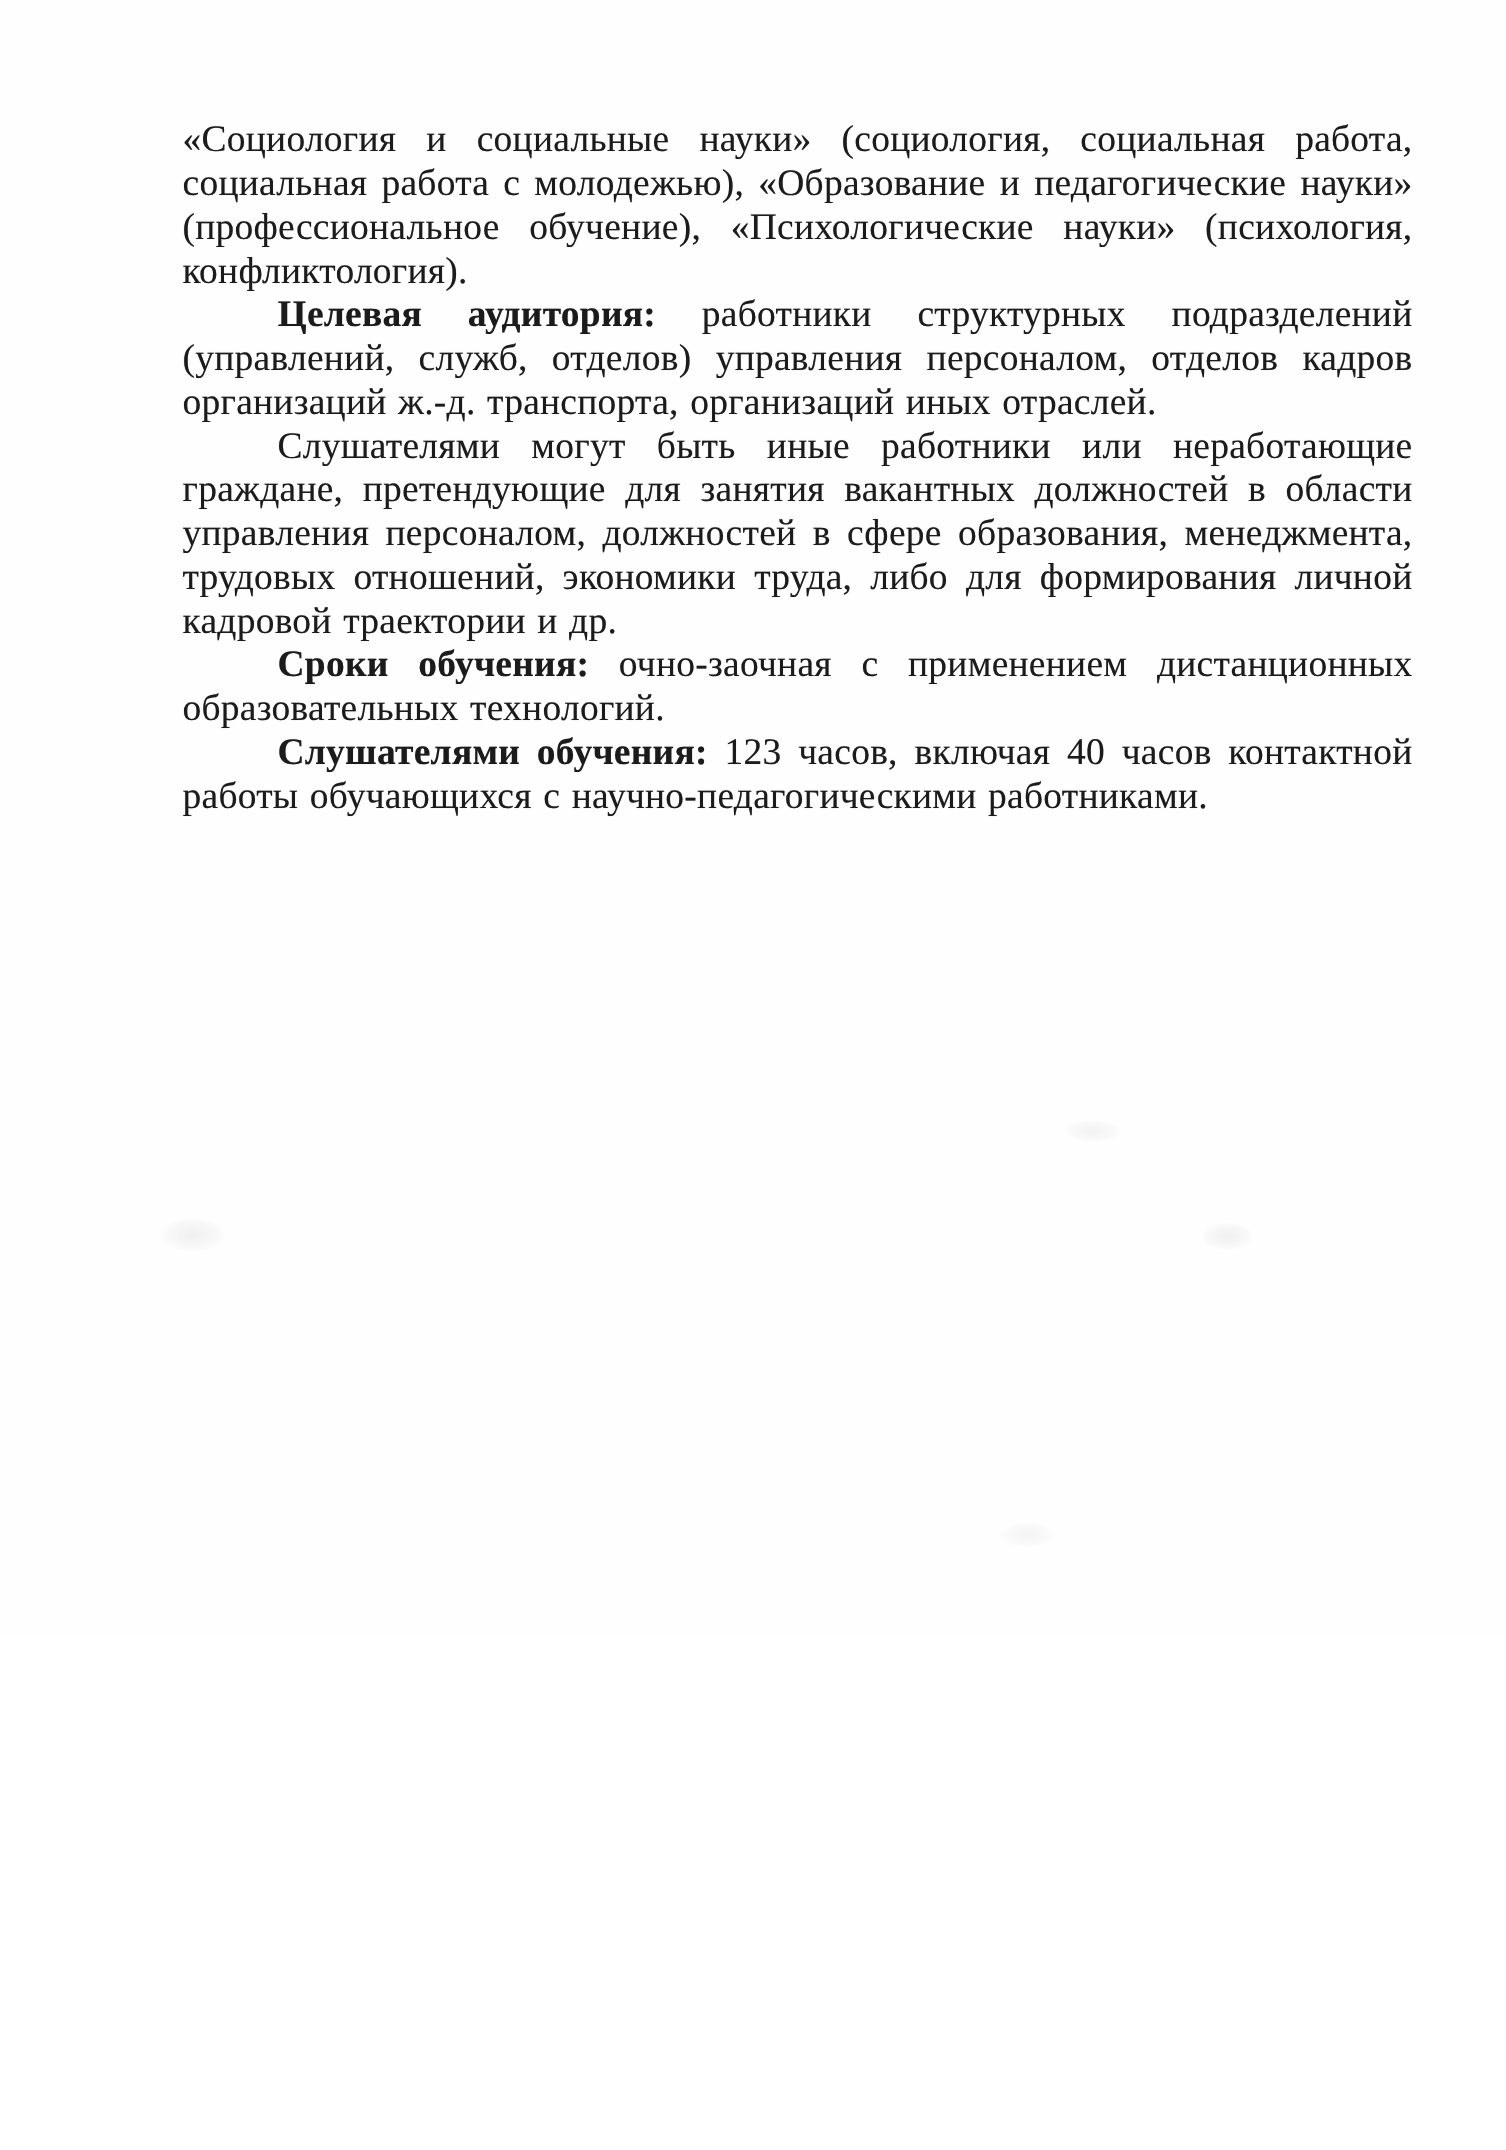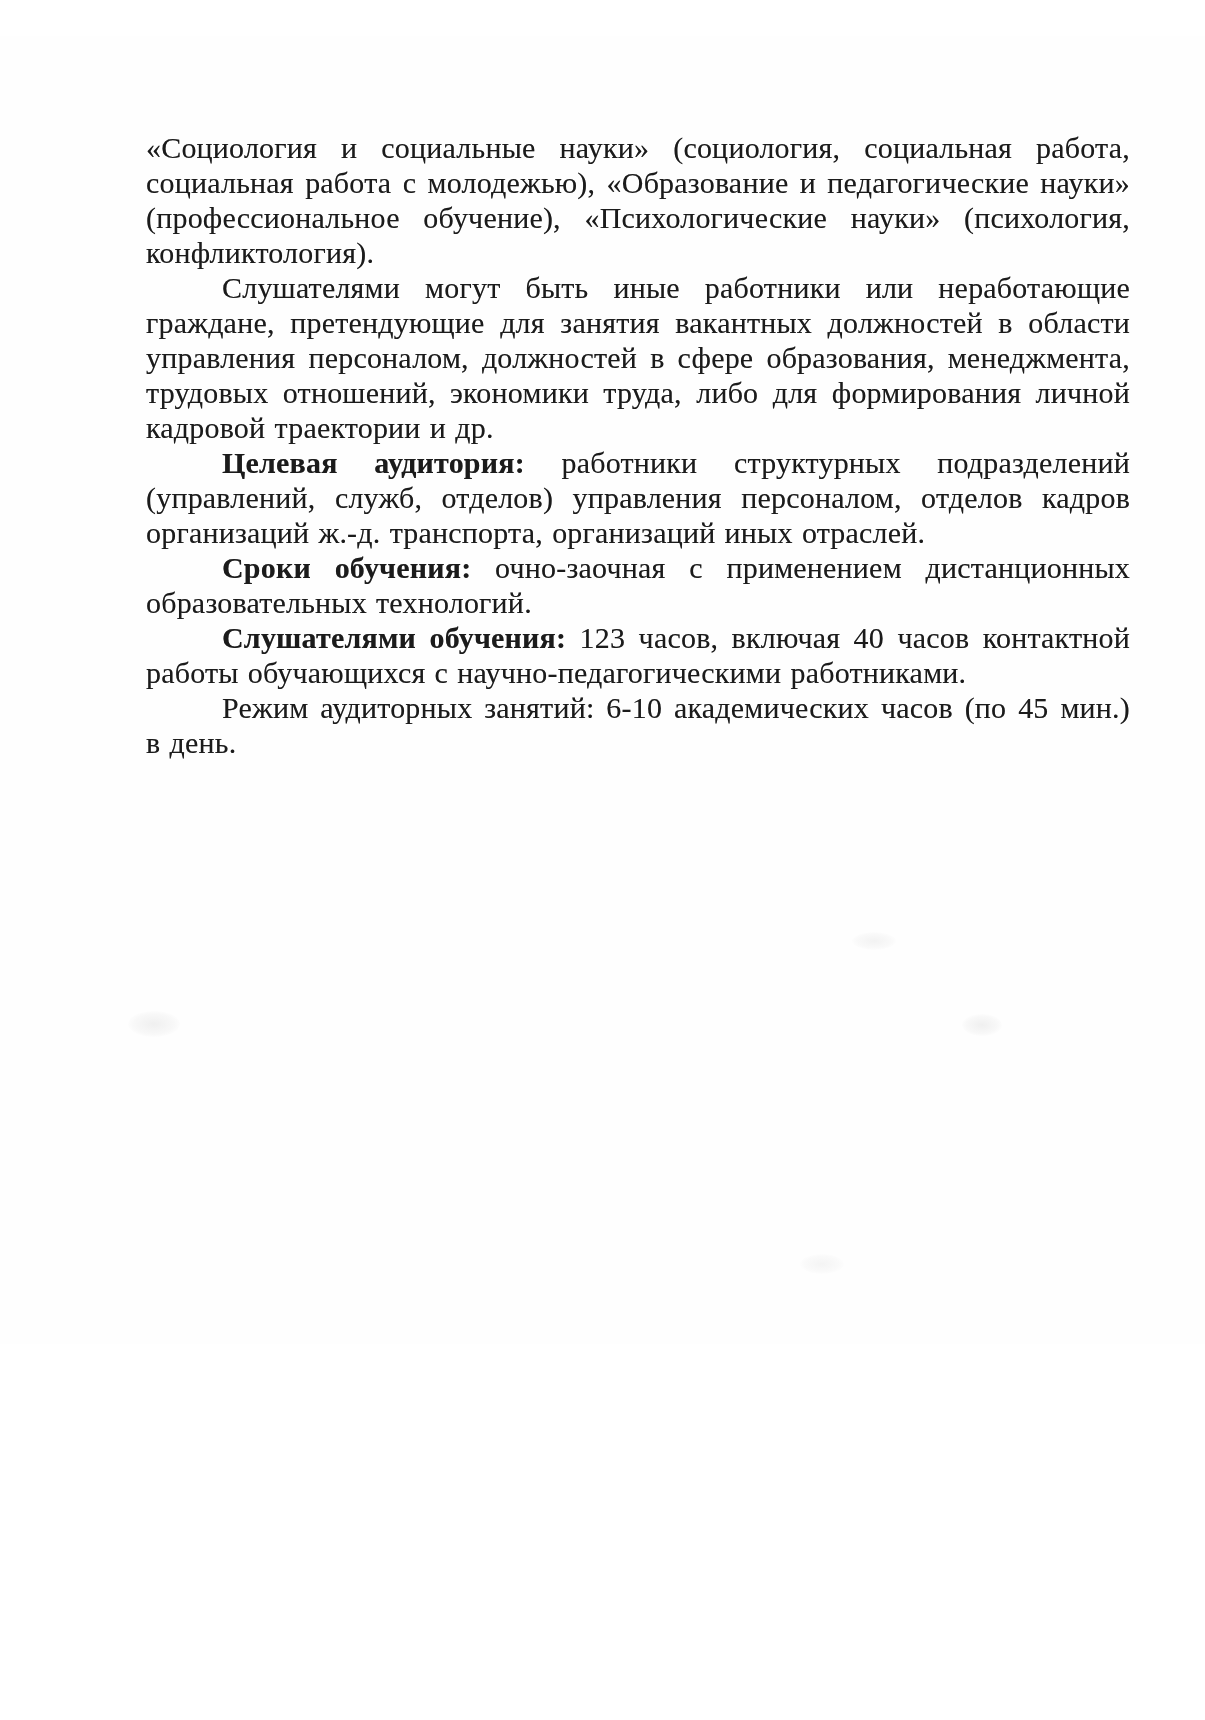--- a/index.html
+++ b/index.html
@@ -8,21 +8,20 @@
     background: #ffffff;
   }
   .page {
     position: relative;
     width: 1205px;
     height: 1308px;
     background: #fefefe;
     overflow: hidden;
     font-family: "Liberation Serif", "DejaVu Serif", serif;
     color: #1b1b1b;
-    margin-top: 36px;
   }
   .text-block {
     position: absolute;
     left: 146px;
     top: 94px;
     width: 984px;
   }
   .text-block p {
     margin: 0;
     font-size: 30px;
@@ -64,30 +63,29 @@
 </style>
 </head>
 <body>
 
 <div class="page">
 
   <div class="text-block">
 
     <p><span class="lead"></span><span>«Социология и социальные науки» (социология, социальная работа, социальная работа с молодежью), «Образование и педагогические науки» (профессиональное обучение), «Психологические науки» (психология, конфликтология).</span></p>
 
+    <p class="indent"><span class="lead">Целевая аудитория:</span><span> работники структурных подразделений (управлений, служб, отделов) управления персоналом, отделов кадров организаций ж.-д. транспорта, организаций иных отраслей.</span></p>
+
     <p class="indent"><span class="lead"></span><span>Слушателями могут быть иные работники или неработающие граждане, претендующие для занятия вакантных должностей в области управления персоналом, должностей в сфере образования, менеджмента, трудовых отношений, экономики труда, либо для формирования личной кадровой траектории и др.</span></p>
-
-    <p class="indent"><span class="lead">Целевая аудитория:</span><span> работники структурных подразделений (управлений, служб, отделов) управления персоналом, отделов кадров организаций ж.-д. транспорта, организаций иных отраслей.</span></p>
 
     <p class="indent"><span class="lead">Сроки обучения:</span><span> очно-заочная с применением дистанционных образовательных технологий.</span></p>
 
     <p class="indent"><span class="lead">Слушателями обучения:</span><span> 123 часов, включая 40 часов контактной работы обучающихся с научно-педагогическими работниками.</span></p>
 
 
-    <p class="indent"><span class="lead"></span><span>Режим аудиторных занятий: 6-10 академических часов (по 45 мин.) в день.</span></p>
 
   </div>
 
   <div class="smudge s1"></div>
   <div class="smudge s2"></div>
   <div class="smudge s3"></div>
   <div class="smudge s4"></div>
   <div class="smudge s5"></div>
 
   <div class="page-number">8</div>

